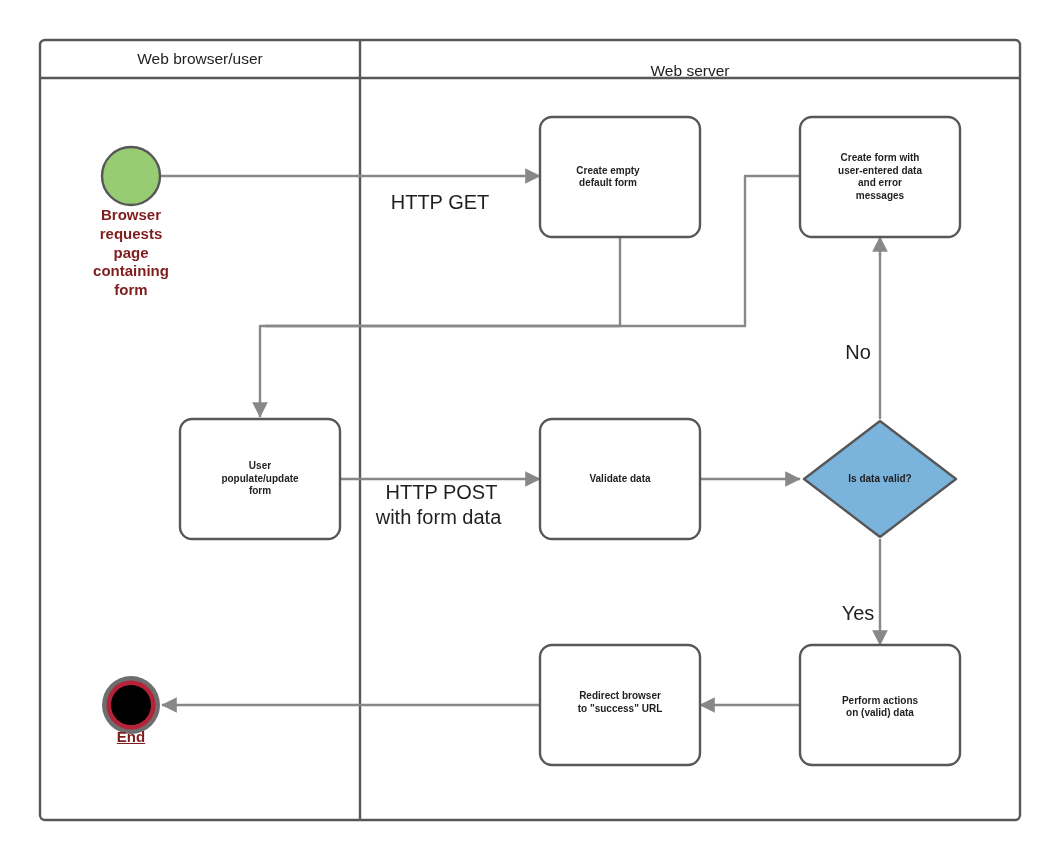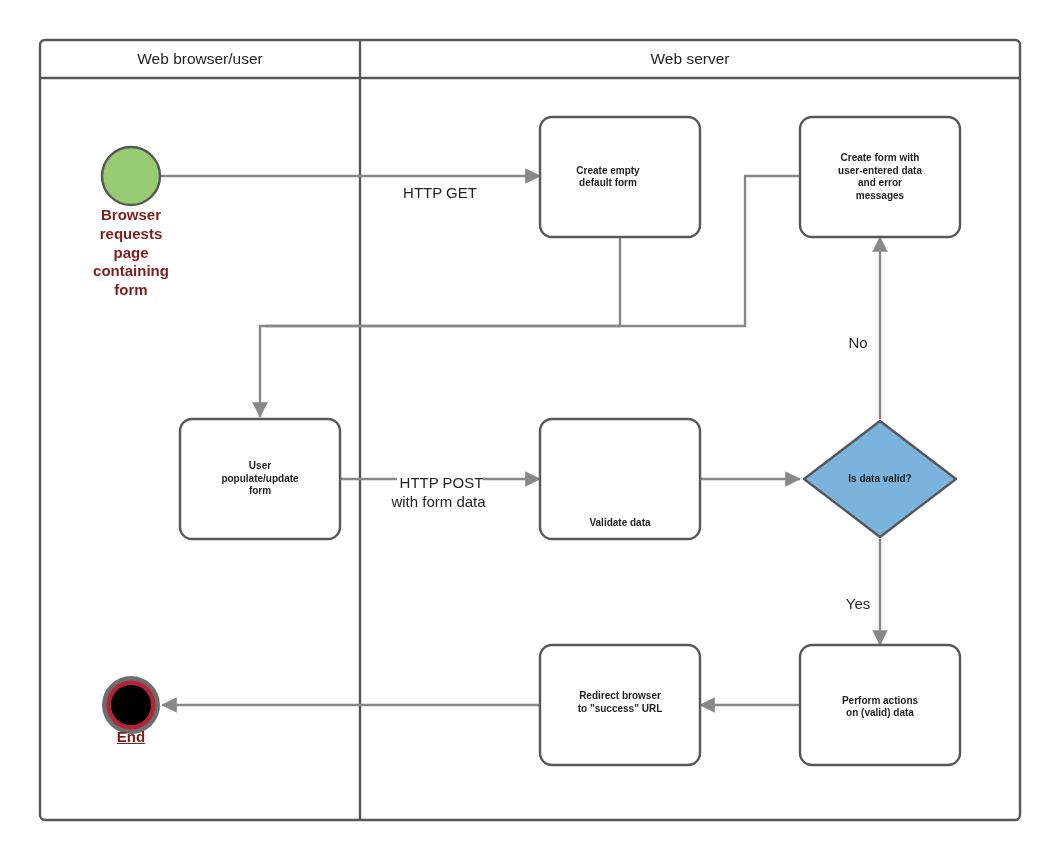--- a/index.html
+++ b/index.html
@@ -42,21 +42,21 @@
     font-size: 15.5px;
     font-weight: 400;
     color: #1f1f1f;
   }
   .node-label {
     font-size: 10px;
     font-weight: bold;
     color: #1f1f1f;
   }
   .edge-label {
-    font-size: 15px;
+    font-size: 20px;
     font-weight: 400;
     color: #1f1f1f;
   }
   .terminal-label {
     font-size: 15px;
     font-weight: bold;
     color: #7f1d1d;
   }
   .center-box {
     display: flex;
@@ -127,41 +127,41 @@
 
       <g>
         <circle cx="131" cy="705" r="29" fill="#6e6e6e"></circle>
         <circle cx="131" cy="705" r="24.5" fill="#b5233a"></circle>
         <circle cx="131" cy="705" r="20" fill="#000000"></circle>
       </g>
     </g>
   </svg>
 
   <div class="lbl lane-title center-box" style="left:40px; top:40px; width:320px; height:38px;">Web browser/user</div>
-  <div class="lbl lane-title center-box" style="left:360px; top:40px; width:660px; height:38px;">Web server</div>
+  <div class="lbl lane-title center-box" style="left:360px; top:52px; width:660px; height:38px;">Web server</div>
 
   <div class="lbl terminal-label" style="left:51px; top:206px; width:160px;">Browser
 requests
 page
 containing
 form</div>
 
   <div class="lbl node-label center-box" style="left:540px; top:117px; width:136px; height:120px;">Create empty
 default form</div>
 
   <div class="lbl node-label center-box" style="left:798px; top:117px; width:164px; height:120px;">Create form with
 user-entered data
 and error
 messages</div>
 
   <div class="lbl node-label center-box" style="left:178px; top:419px; width:164px; height:120px;">User
 populate/update
 form</div>
 
-  <div class="lbl node-label center-box" style="left:540px; top:419px; width:160px; height:120px;margin-top:44px;">Validate data</div>
+  <div class="lbl node-label center-box" style="left:540px; top:419px; width:160px; height:120px;">Validate data</div>
 
   <div class="lbl node-label center-box" style="left:800px; top:459px; width:160px; height:40px;">Is data valid?</div>
 
   <div class="lbl node-label center-box" style="left:798px; top:645px; width:164px; height:124px;">Perform actions
 on (valid) data</div>
 
   <div class="lbl node-label center-box" style="left:538px; top:645px; width:164px; height:115px;">Redirect browser
 to "success" URL</div>
 
   <div class="lbl terminal-label" style="left:91px; top:728px; width:80px;text-decoration:underline;">End</div>

